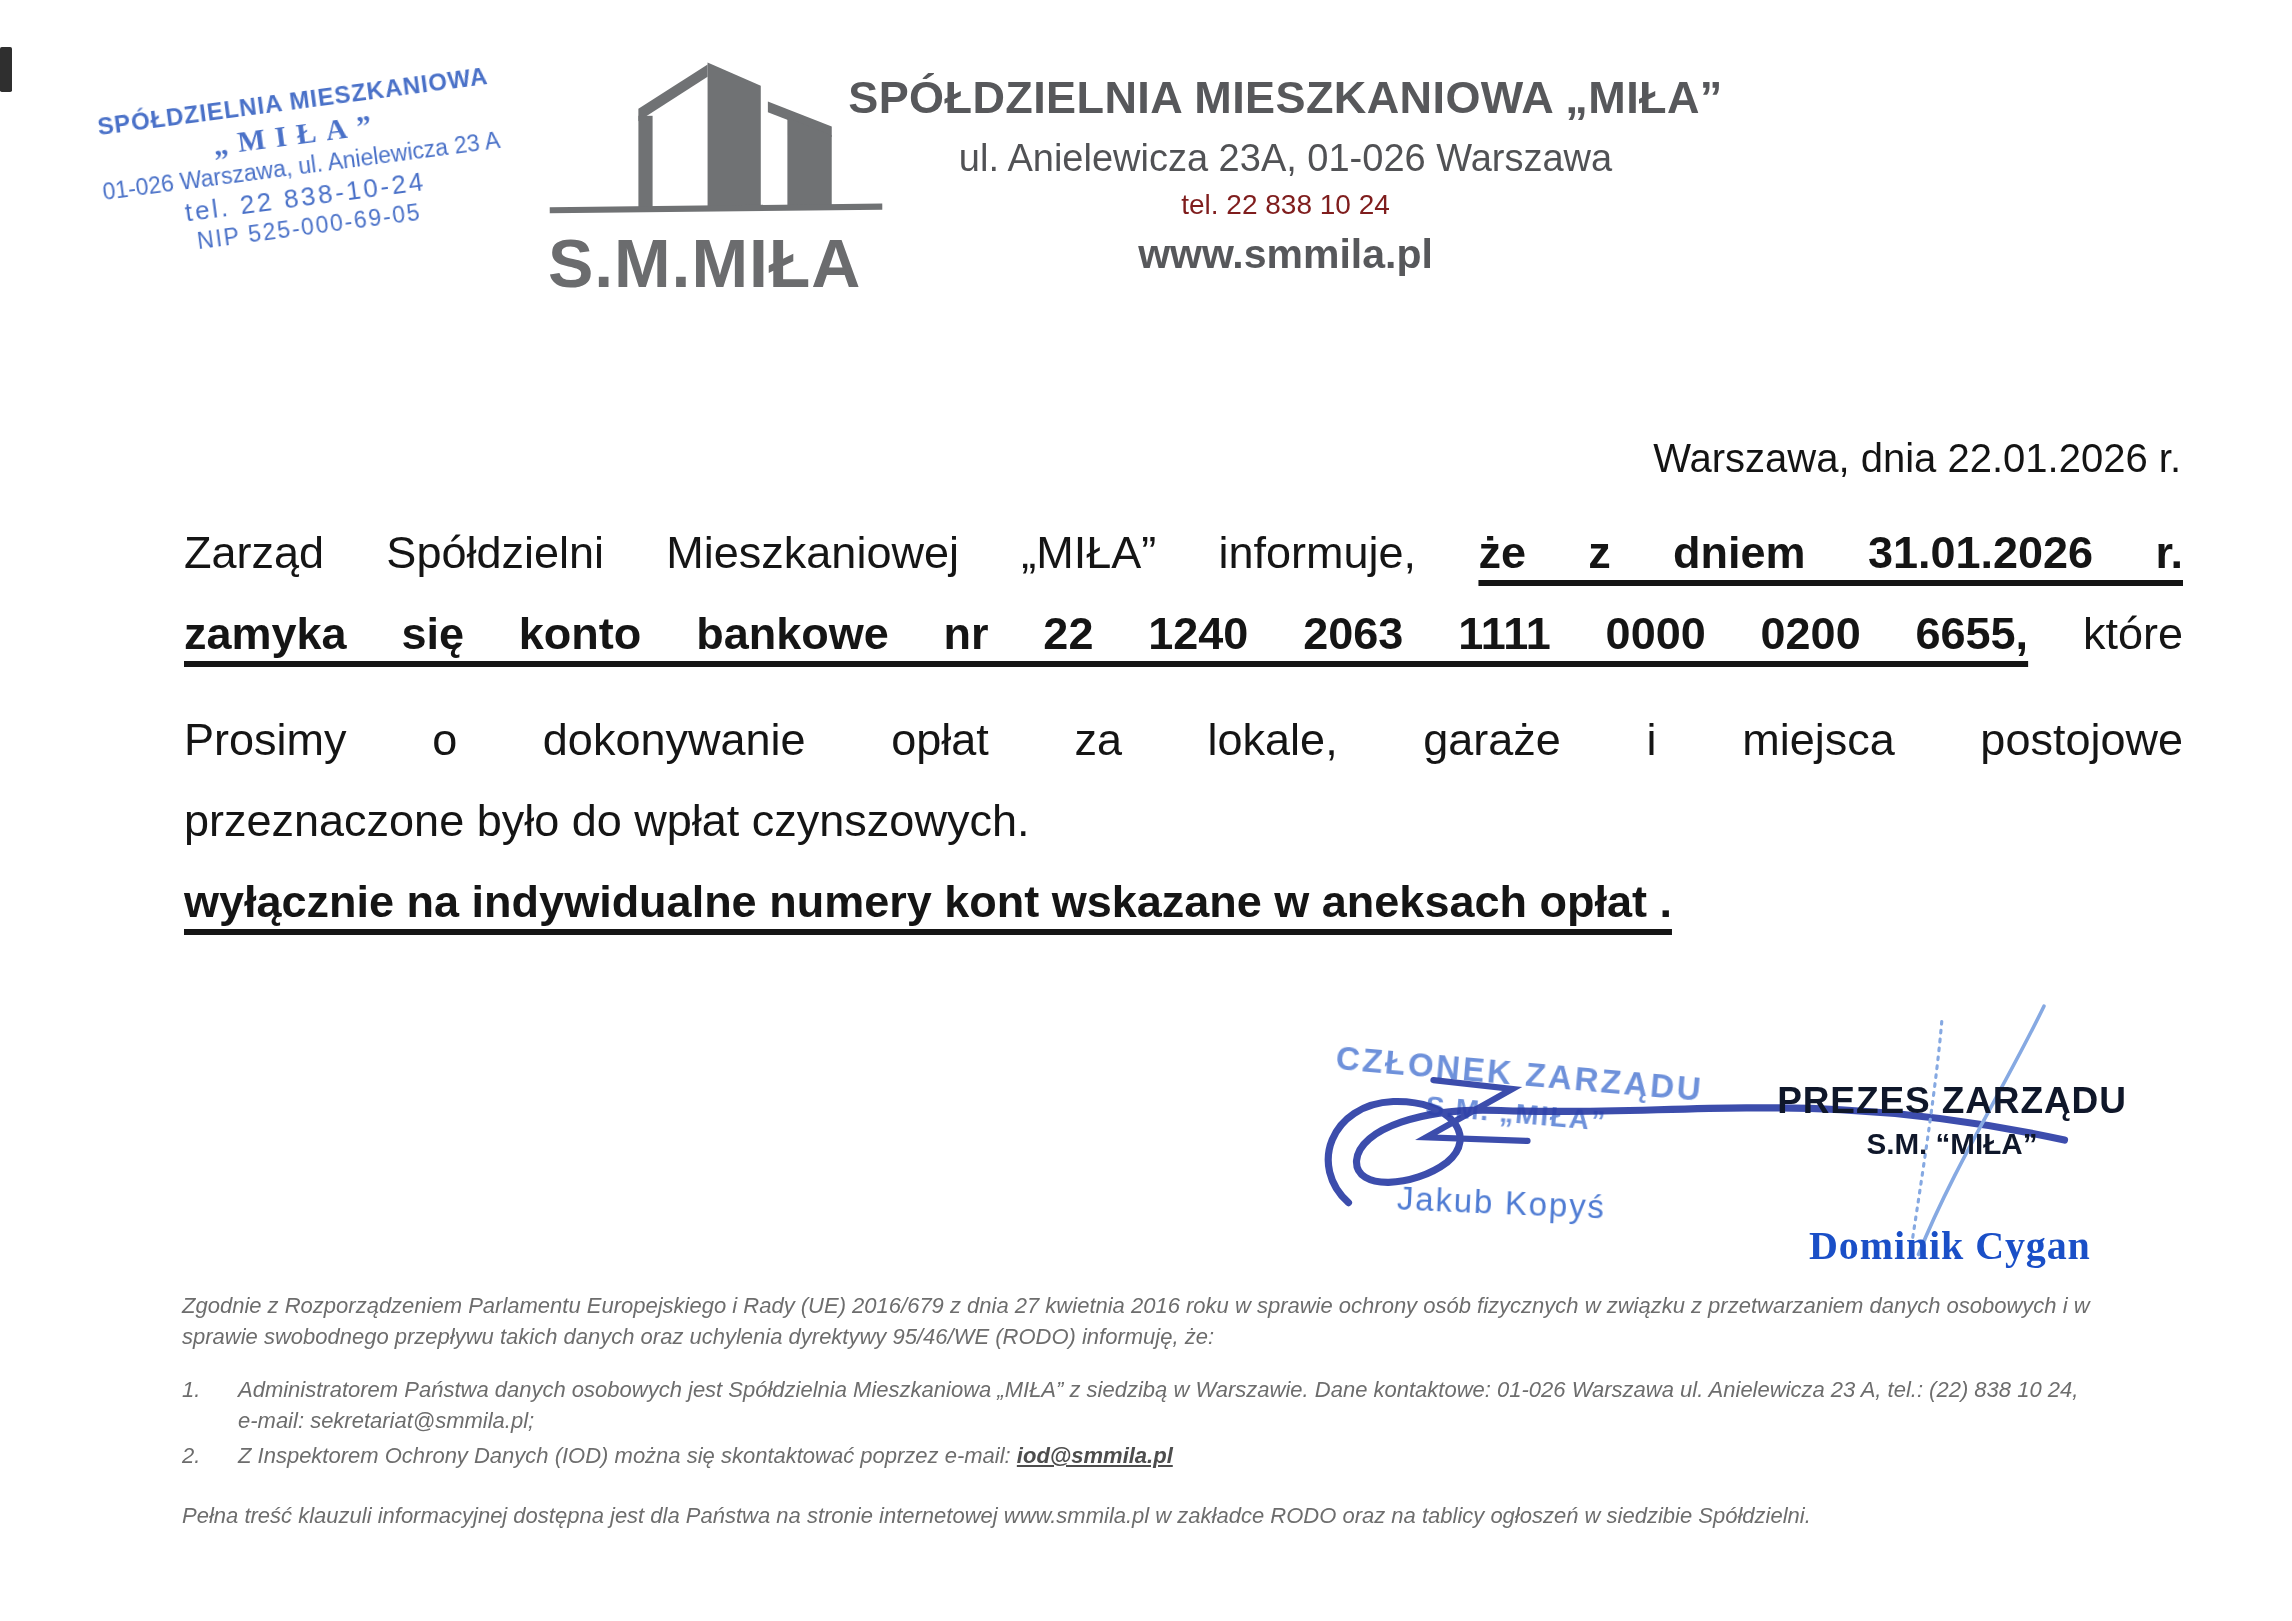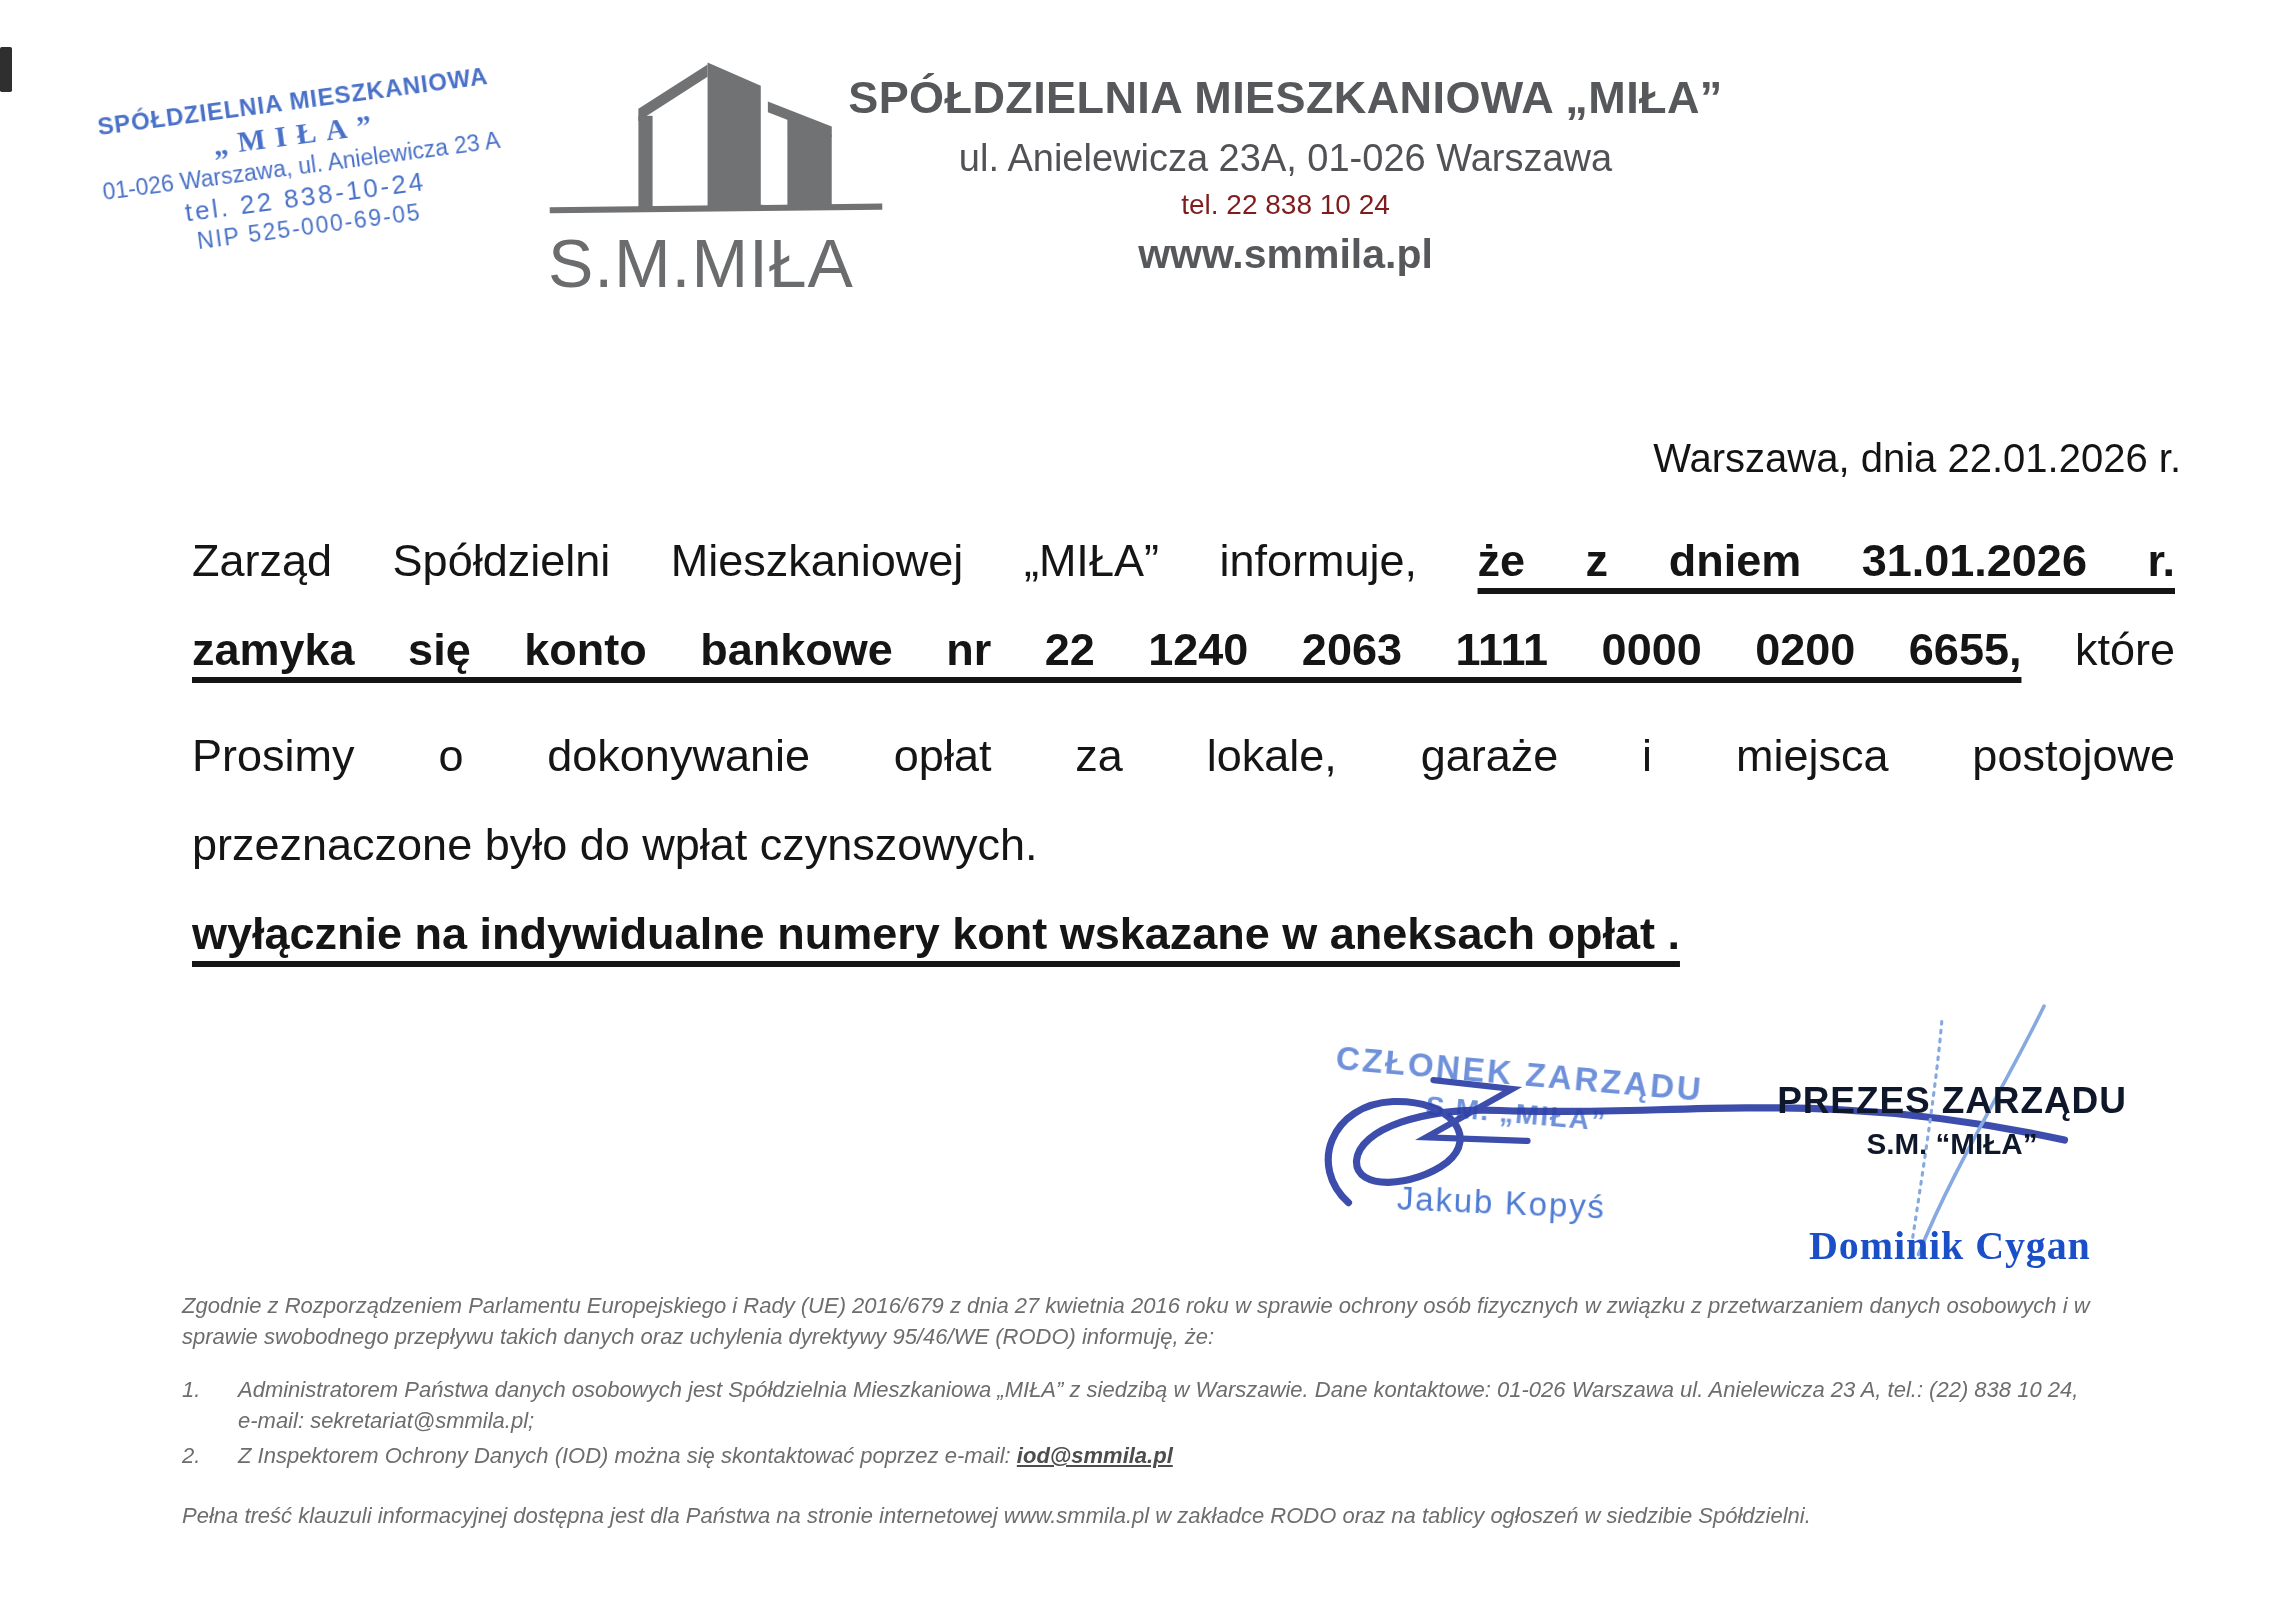--- a/index.html
+++ b/index.html
@@ -19,34 +19,34 @@
   }
   .st-l1 { font-size:24px; font-weight:600; letter-spacing:0.9px; }
   .st-l2 { font-size:29.6px; font-weight:700; font-family:"Liberation Serif", serif; letter-spacing:9.9px; }
   .st-l3 { font-size:23px; }
   .st-l4 { font-size:26px; letter-spacing:2.7px; }
   .st-l5 { font-size:23px; letter-spacing:1.8px; }
 
   
   .logo { position:absolute; left:548px; top:36px; width:345px; color:#6b6c6e; }
   .logo svg { display:block; width:336px; height:188px; }
-  .logo-text { font-size:68px; font-weight:400; letter-spacing:0.9px; color:#6b6c6e; margin-top:0px; }
+  .logo-text { font-size:68px; font-weight:700; letter-spacing:0.9px; color:#6b6c6e; margin-top:0px; }
 
   
   .letterhead { position:absolute; left:833px; top:72px; width:905px; text-align:center; }
   .lh-org  { font-size:45px; font-weight:700; color:#57585b; letter-spacing:0.4px; }
   .lh-addr { font-size:38px; color:#515255; margin-top:12.5px; }
   .lh-tel  { font-size:28px; color:#7f1d1d; margin-top:9px; }
   .lh-www  { font-size:41px; font-weight:700; color:#57585b; margin-top:10.7px; }
 
   .date-line { position:absolute; top:436px; right:112px; font-size:40px; color:#141414; }
 
   
   .body-text { position:absolute; left:184px; top:512px; width:1999px; font-size:45px; color:#151515; }
-  .bline { margin:8px; line-height:81px; }
+  .bline { margin:0; line-height:81px; }
   .jfull { text-align:justify; text-align-last:justify; }
   .em {
     font-weight:700; text-decoration:underline;
     text-decoration-thickness:6.3px; text-underline-offset:11.6px; text-decoration-skip-ink:none;
   }
   .p2start { margin-top:25px; }
 
   
   .sig-left-stamp {
     position:absolute; left:1321px; top:1055px; width:394px; transform:rotate(5deg);

